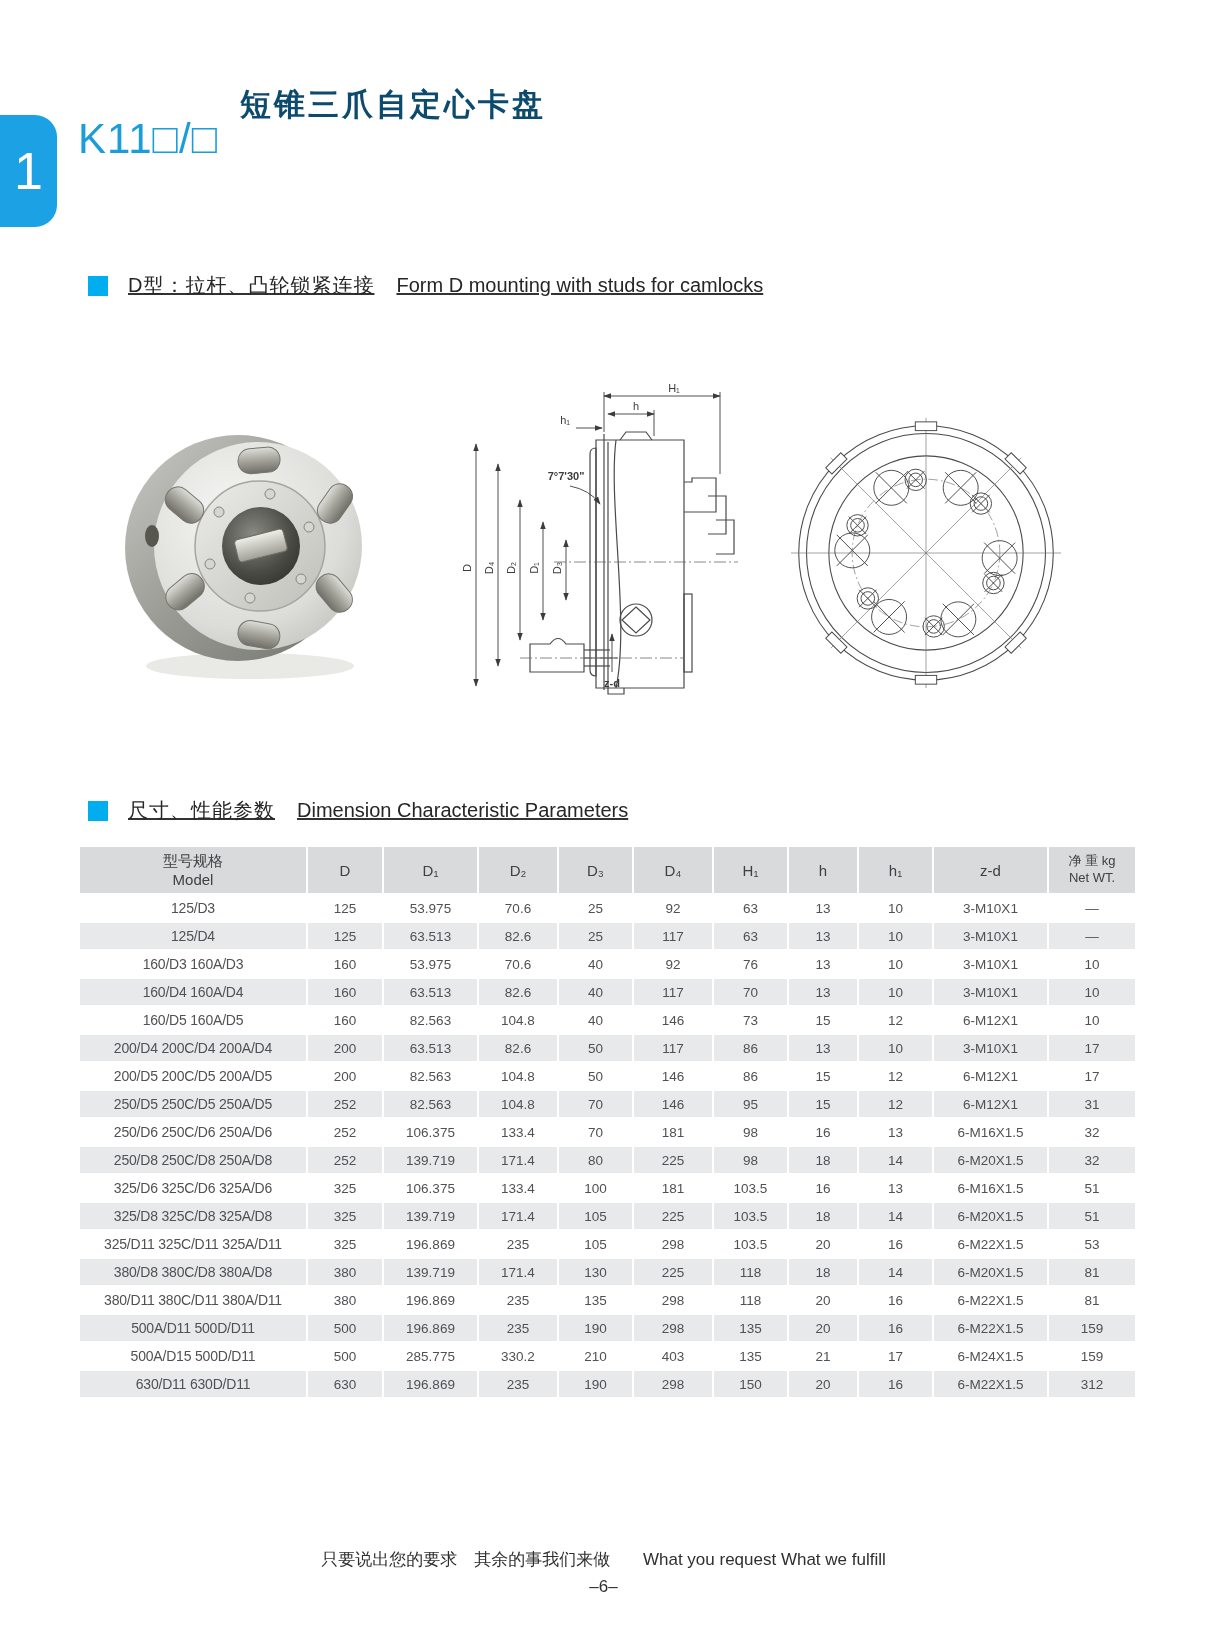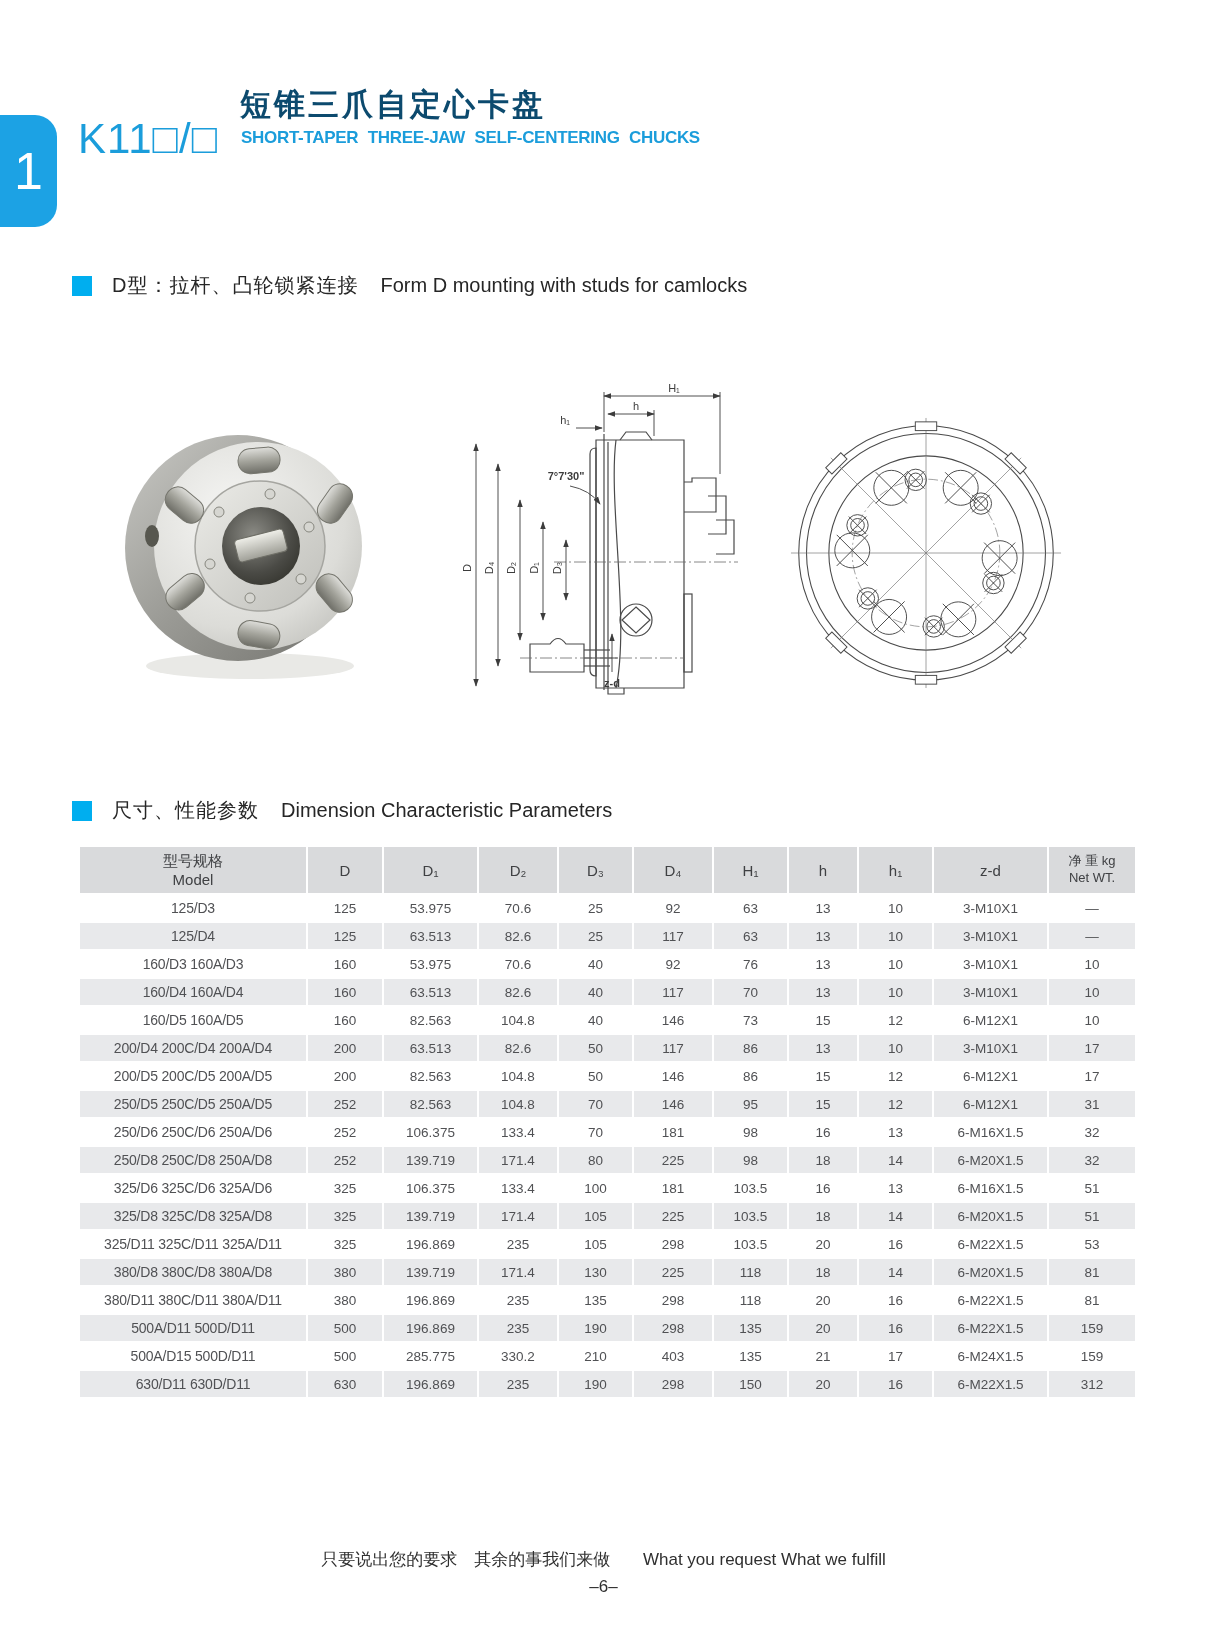--- a/index.html
+++ b/index.html
@@ -22,21 +22,21 @@
   }
   .title-cn{
     position:absolute; left:240px; top:84px;
     color:#0c4a6e; font-size:31px; font-weight:bold; letter-spacing:3px;
   }
   .title-en{
     position:absolute; left:241px; top:128px;
     color:#1B9DDB; font-size:17px; font-weight:bold; word-spacing:5px; letter-spacing:-0.3px;
   }
   
-  .section-label{ position:absolute; left:72px; display:flex; align-items:center; }
+  .section-label{ position:absolute; left:88px; display:flex; align-items:center;text-decoration:underline; }
   .section-label .bullet{
     width:20px; height:20px; background:#00AEEF; margin-right:20px; flex:none;
   }
   .section-label .cn{ font-size:20px; color:#262626; letter-spacing:1px; }
   .section-label .en{ font-size:20px; color:#262626; margin-left:22px; }
   #section-mounting{ top:272px; }
   #section-dimensions{ top:797px; }
   
   .figure{ position:absolute; }
   #fig-photo{ left:118px; top:408px; width:270px; height:290px; }
@@ -75,21 +75,20 @@
 <body>
 
 <div class="page">
 
   <div class="side-tab">
     <span>1</span>
   </div>
 
   <div class="model-code">K11□/□</div>
   <div class="title-cn">短锥三爪自定心卡盘</div>
-  <div class="title-en">SHORT-TAPER THREE-JAW SELF-CENTERING CHUCKS</div>
 
   <div class="section-label" id="section-mounting">
     <span class="bullet"></span>
     <span class="cn">D型：拉杆、凸轮锁紧连接</span>
     <span class="en">Form D mounting with studs for camlocks</span>
   </div>
 
   <div class="figure" id="fig-photo">
     <svg width="270" height="290" viewBox="0 0 270 290">
       <defs>

